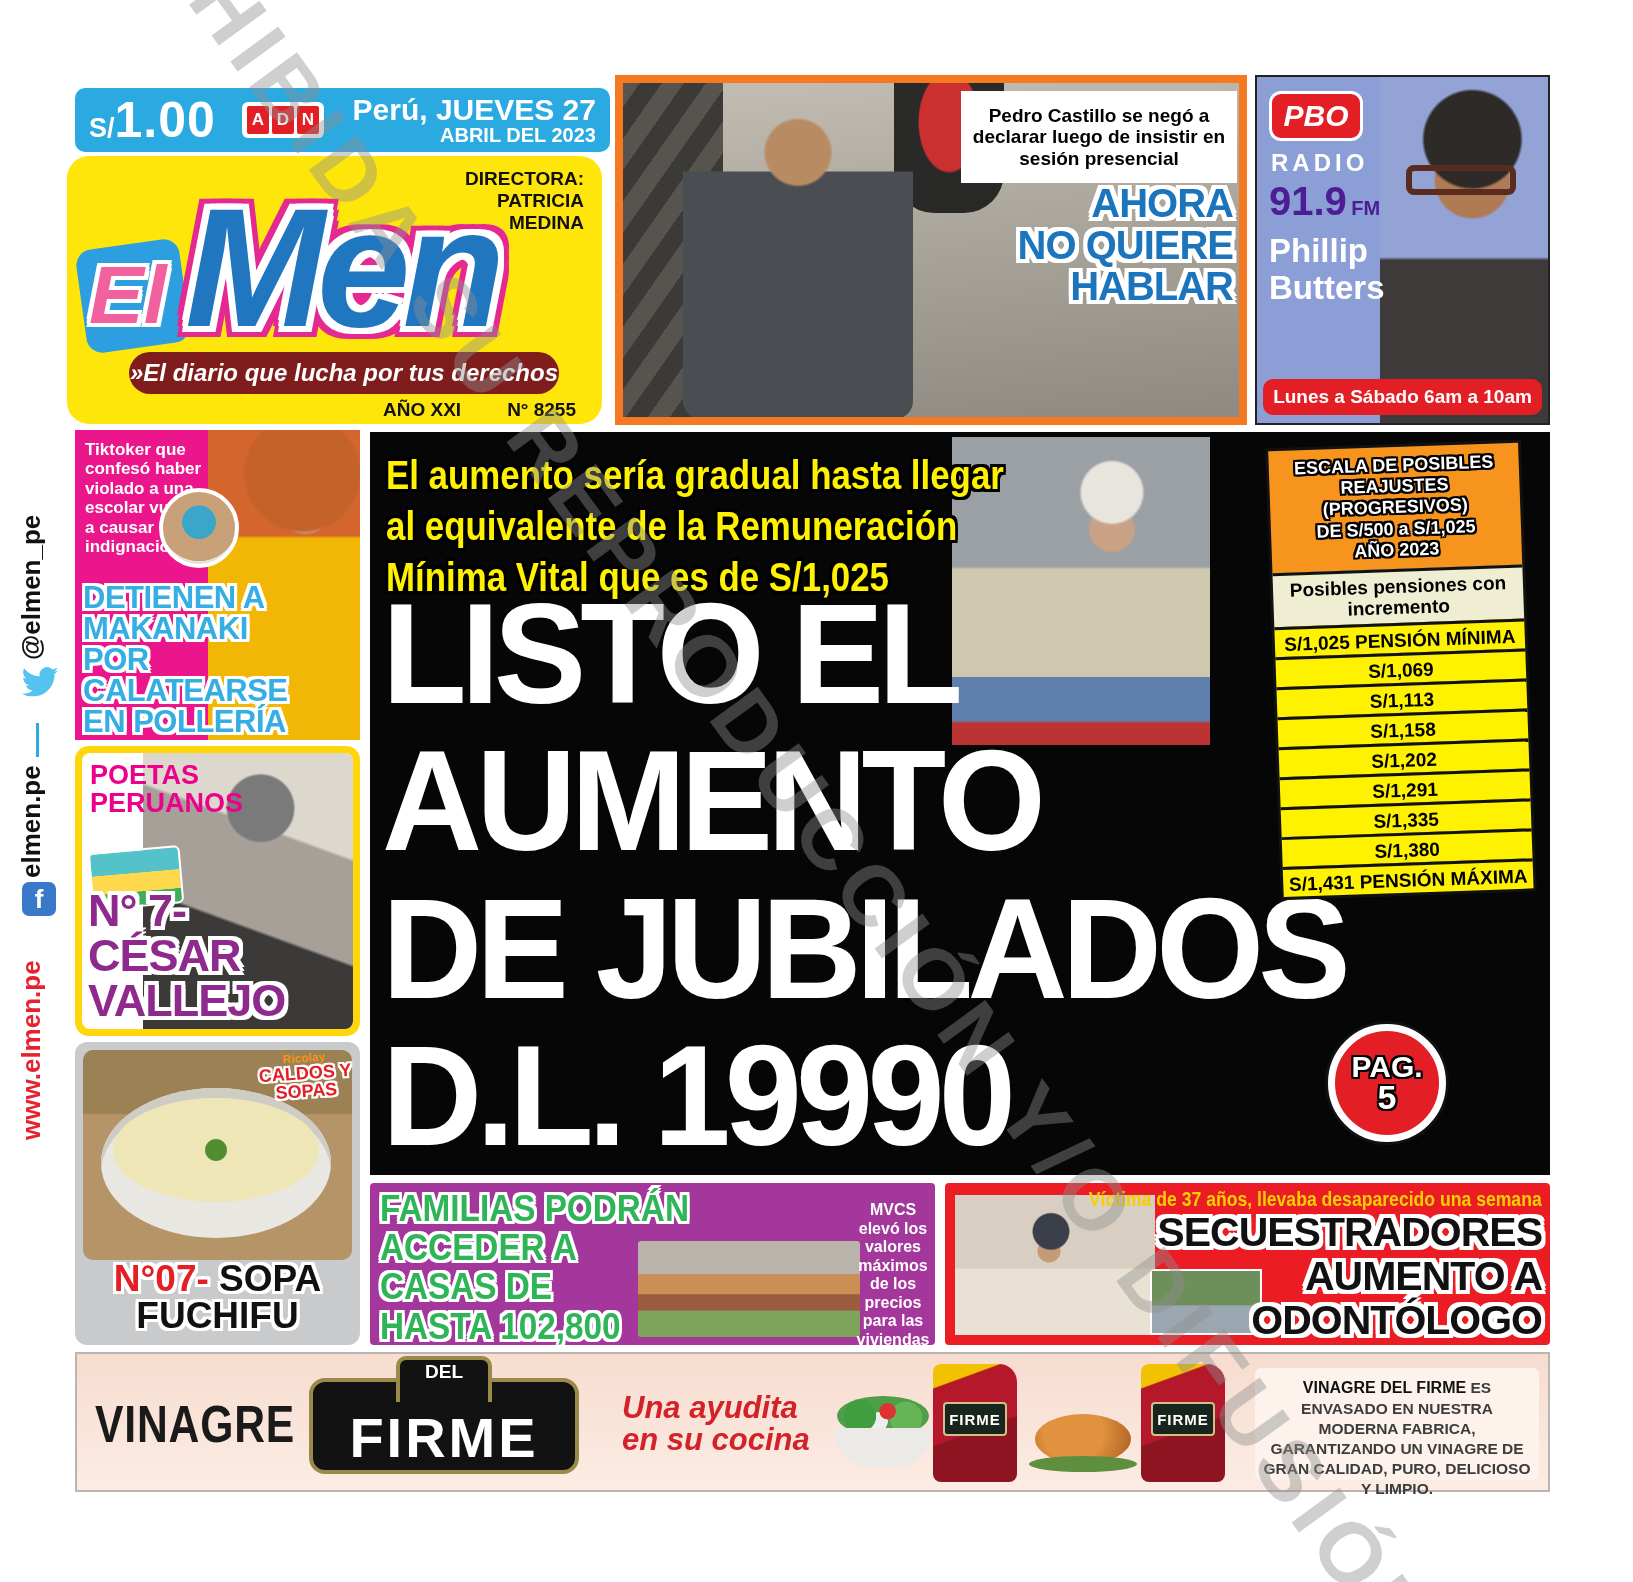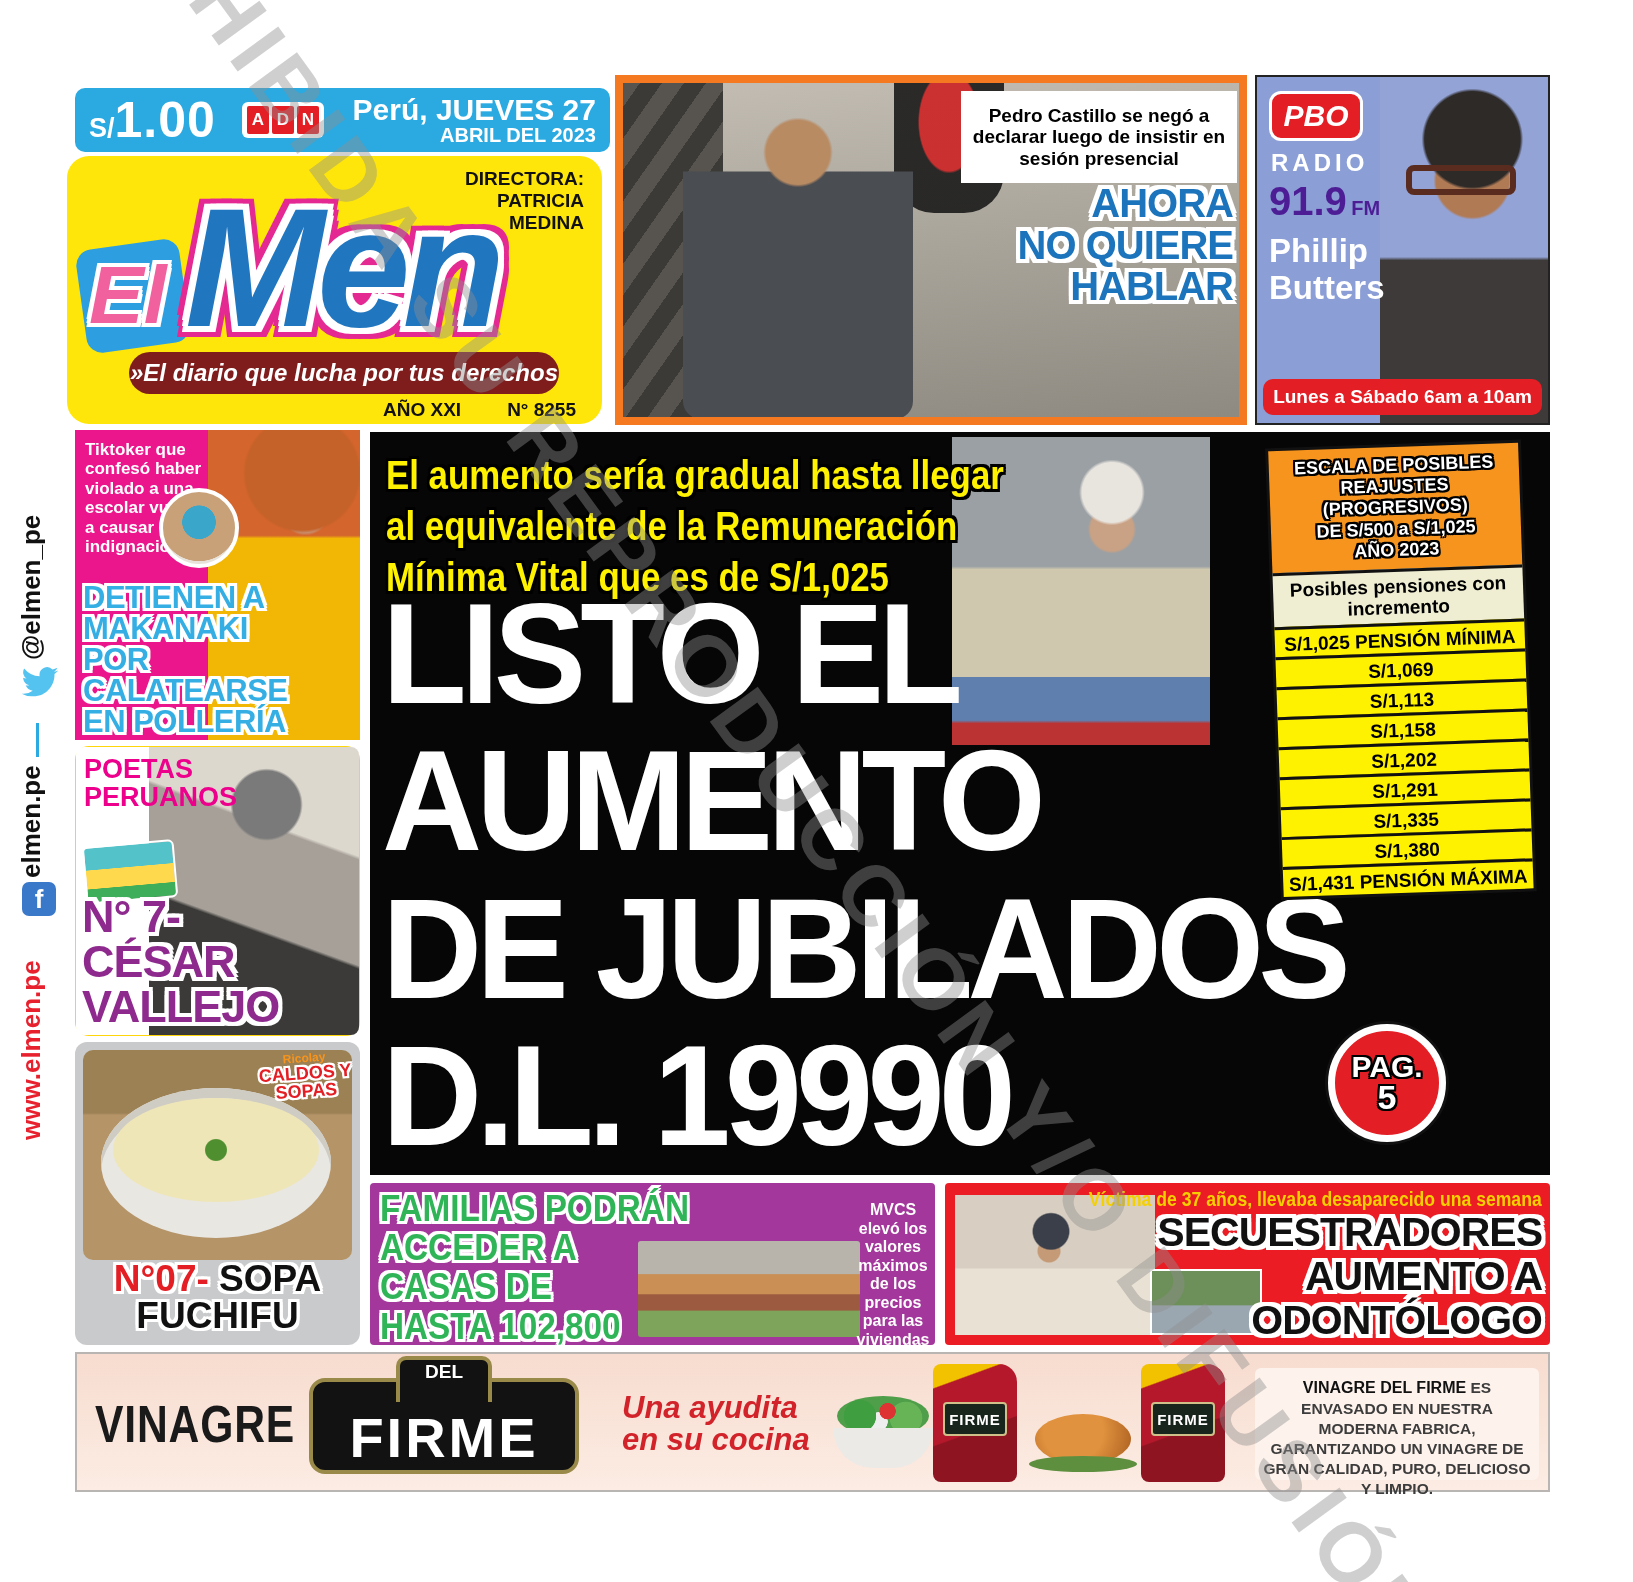--- a/index.html
+++ b/index.html
@@ -95,21 +95,21 @@
   #makanaki-photo { position:absolute; right:0; top:0; width:152px; height:100%;
     background:radial-gradient(circle at 62% 14%, #c4622a 0 20%, transparent 21%),
                radial-gradient(circle at 64% 26%, #c98a66 0 9%, transparent 10%),
                linear-gradient(180deg, #d4652c 0 34%, #f2b705 35% 100%); }
   #makanaki-kicker { left:10px; top:10px; width:128px; color:#fff; font-weight:bold; font-size:17px; line-height:1.14; }
   #makanaki-circle { left:84px; top:58px; width:80px; height:80px; border-radius:50%; border:4px solid #fff;
     background:radial-gradient(circle at 50% 42%, #3aa6c9 0 30%, #c9a179 31% 70%, #e8e3da 71% 100%); }
   #makanaki-headline { left:8px; top:152px; color:#35aee4; font-weight:bold; font-size:31px; line-height:1.0; letter-spacing:-0.5px; }
 
   
-  #poetas { left:75px; top:746px; width:285px; height:290px; background:#ffd60a; border-radius:14px; padding:1px; }
+  #poetas { left:75px; top:746px; width:285px; height:290px; background:#ffd60a; border-radius:14px; padding:7px; }
   #poetas-inner { position:relative; width:100%; height:100%; background:#fff; border-radius:8px; overflow:hidden; }
   #poetas-photo { position:absolute; right:0; top:0; width:210px; height:100%;
     background:radial-gradient(circle at 56% 20%, #7a7a7a 0 13%, transparent 14%),
                linear-gradient(200deg, #ddd8ce 0 30%, #a6a099 31% 60%, #3b3a38 61% 100%); }
   #poetas-kicker { left:8px; top:8px; color:#ec008c; font-weight:bold; font-size:27px; line-height:1.05; }
   #poetas-badge { left:8px; top:96px; width:92px; height:58px; border-radius:6px; transform:rotate(-5deg);
     background:linear-gradient(180deg,#53c3c9 0 40%, #ffd94d 41% 75%, #3fae5a 76% 100%); border:2px solid #fff; }
   #poetas-headline { left:6px; bottom:6px; color:#8e2a8e; font-weight:bold; font-size:45px; line-height:1.0; letter-spacing:-1px; }
 
   

